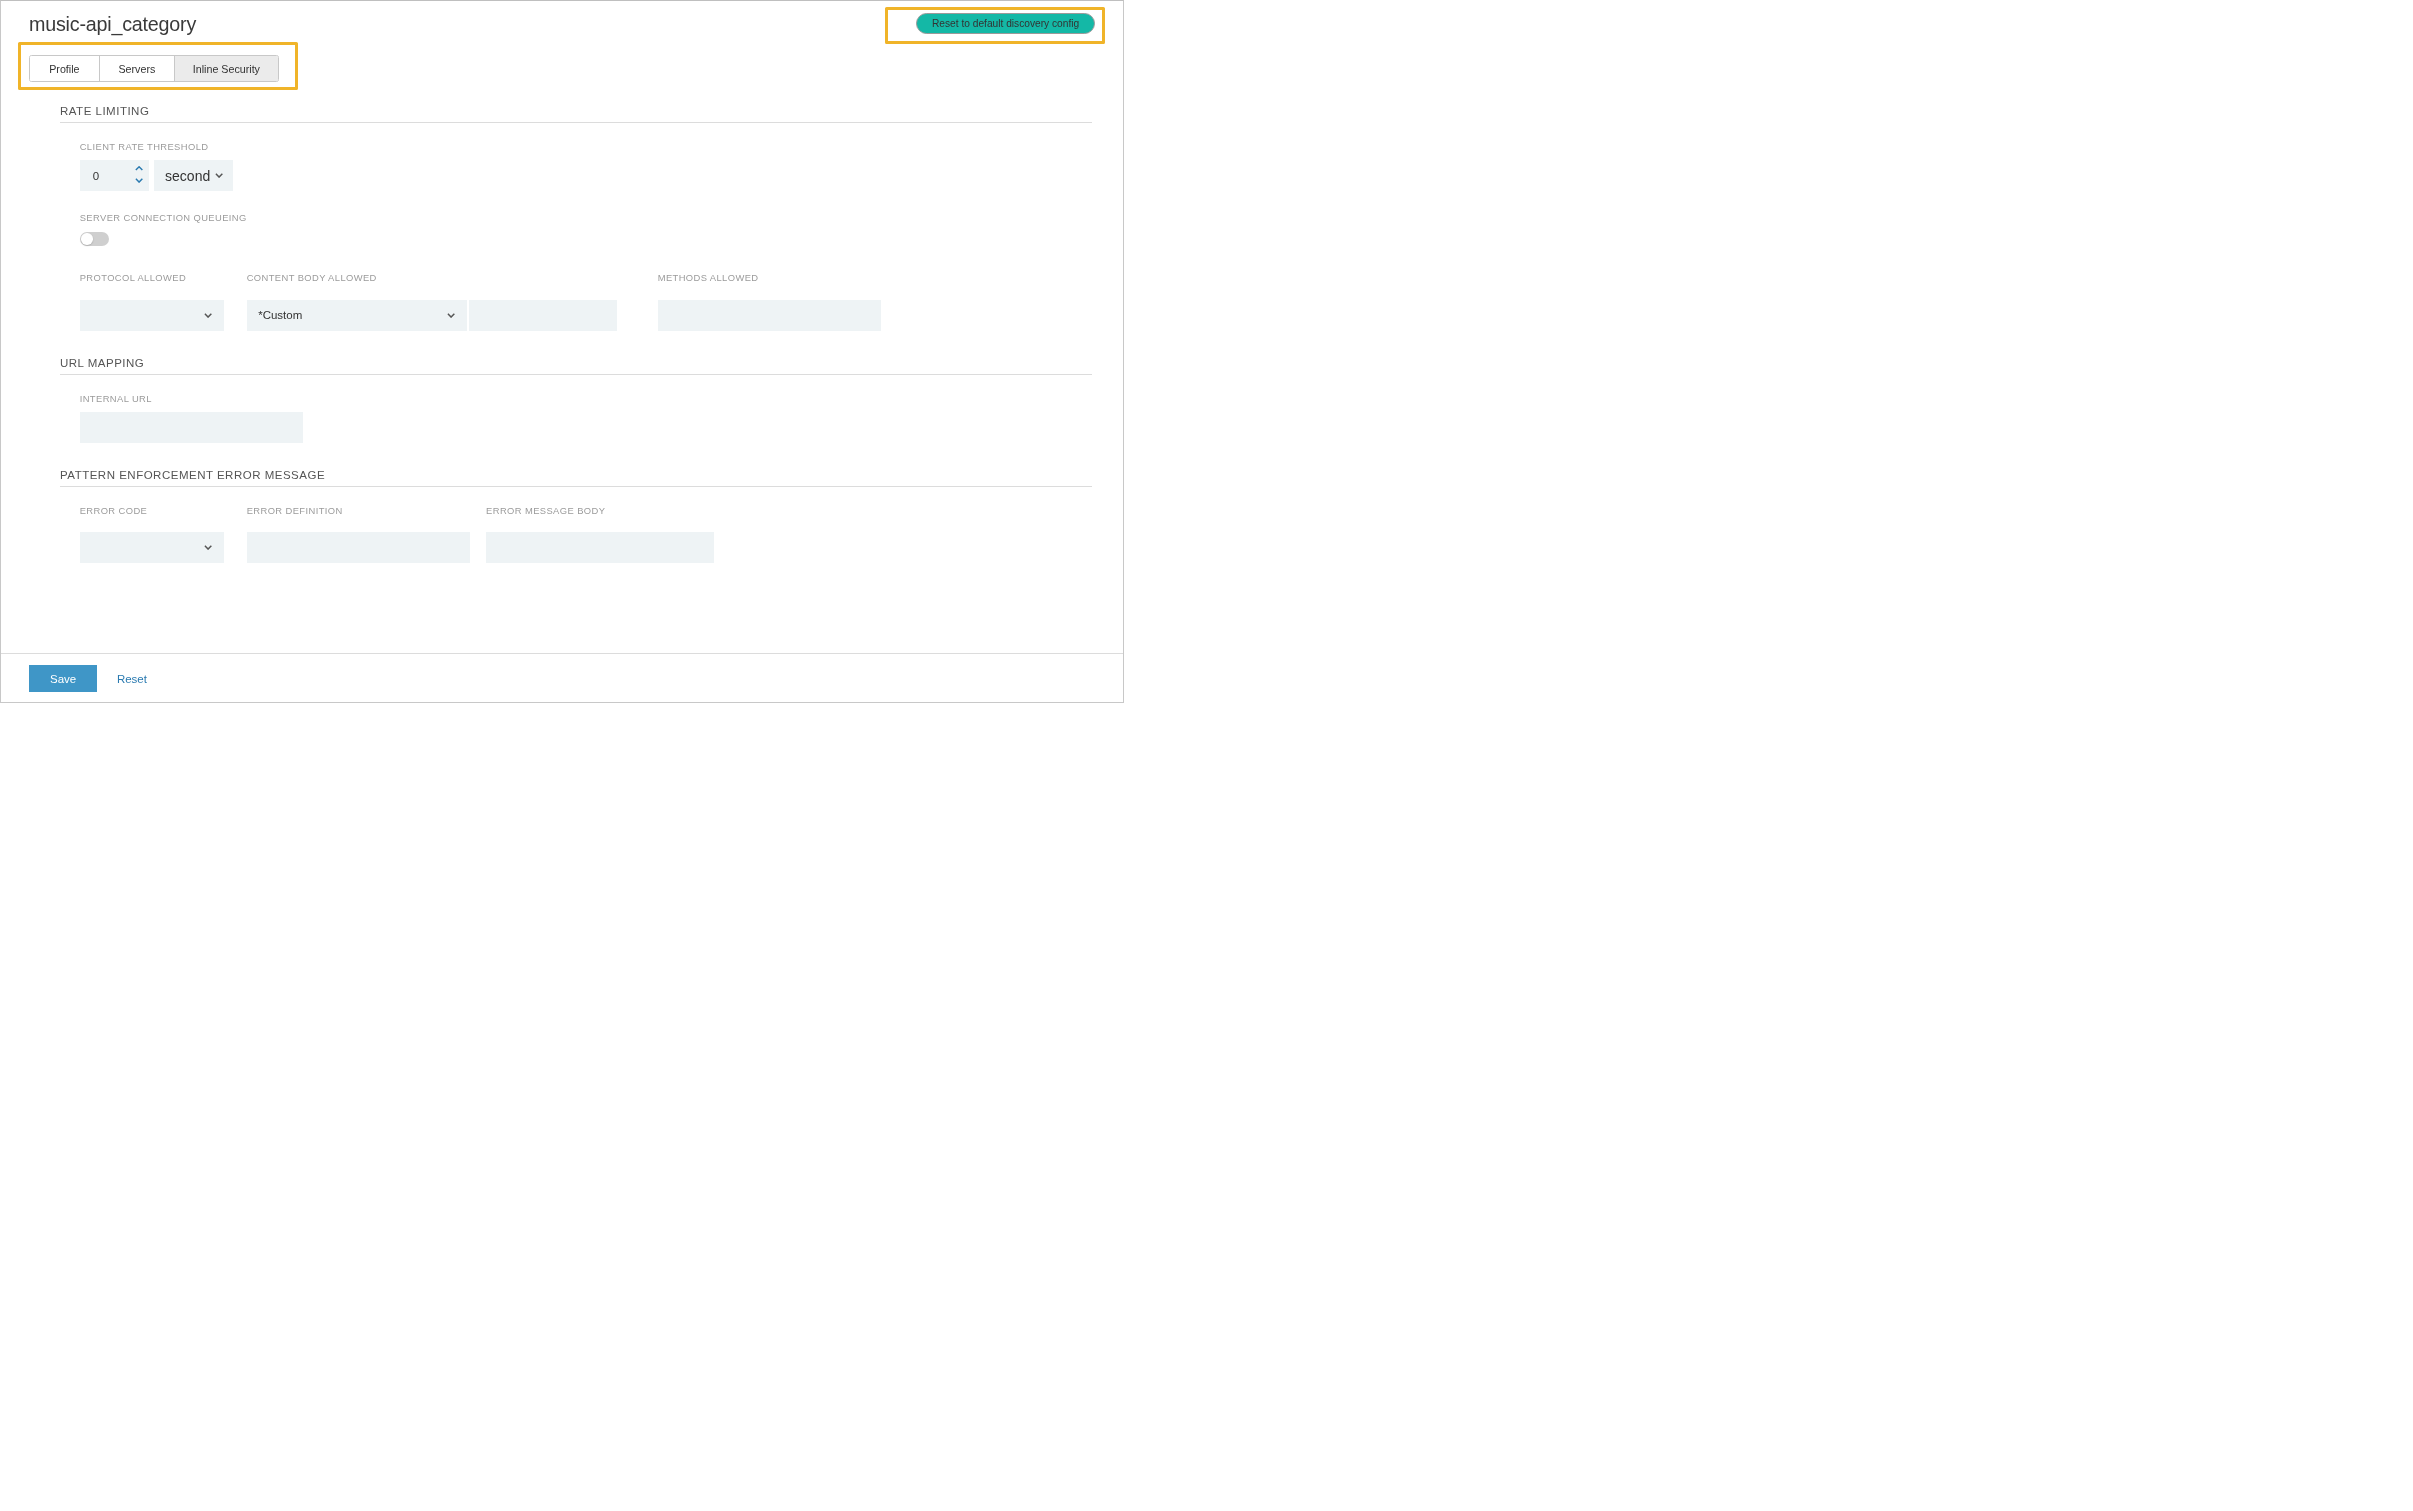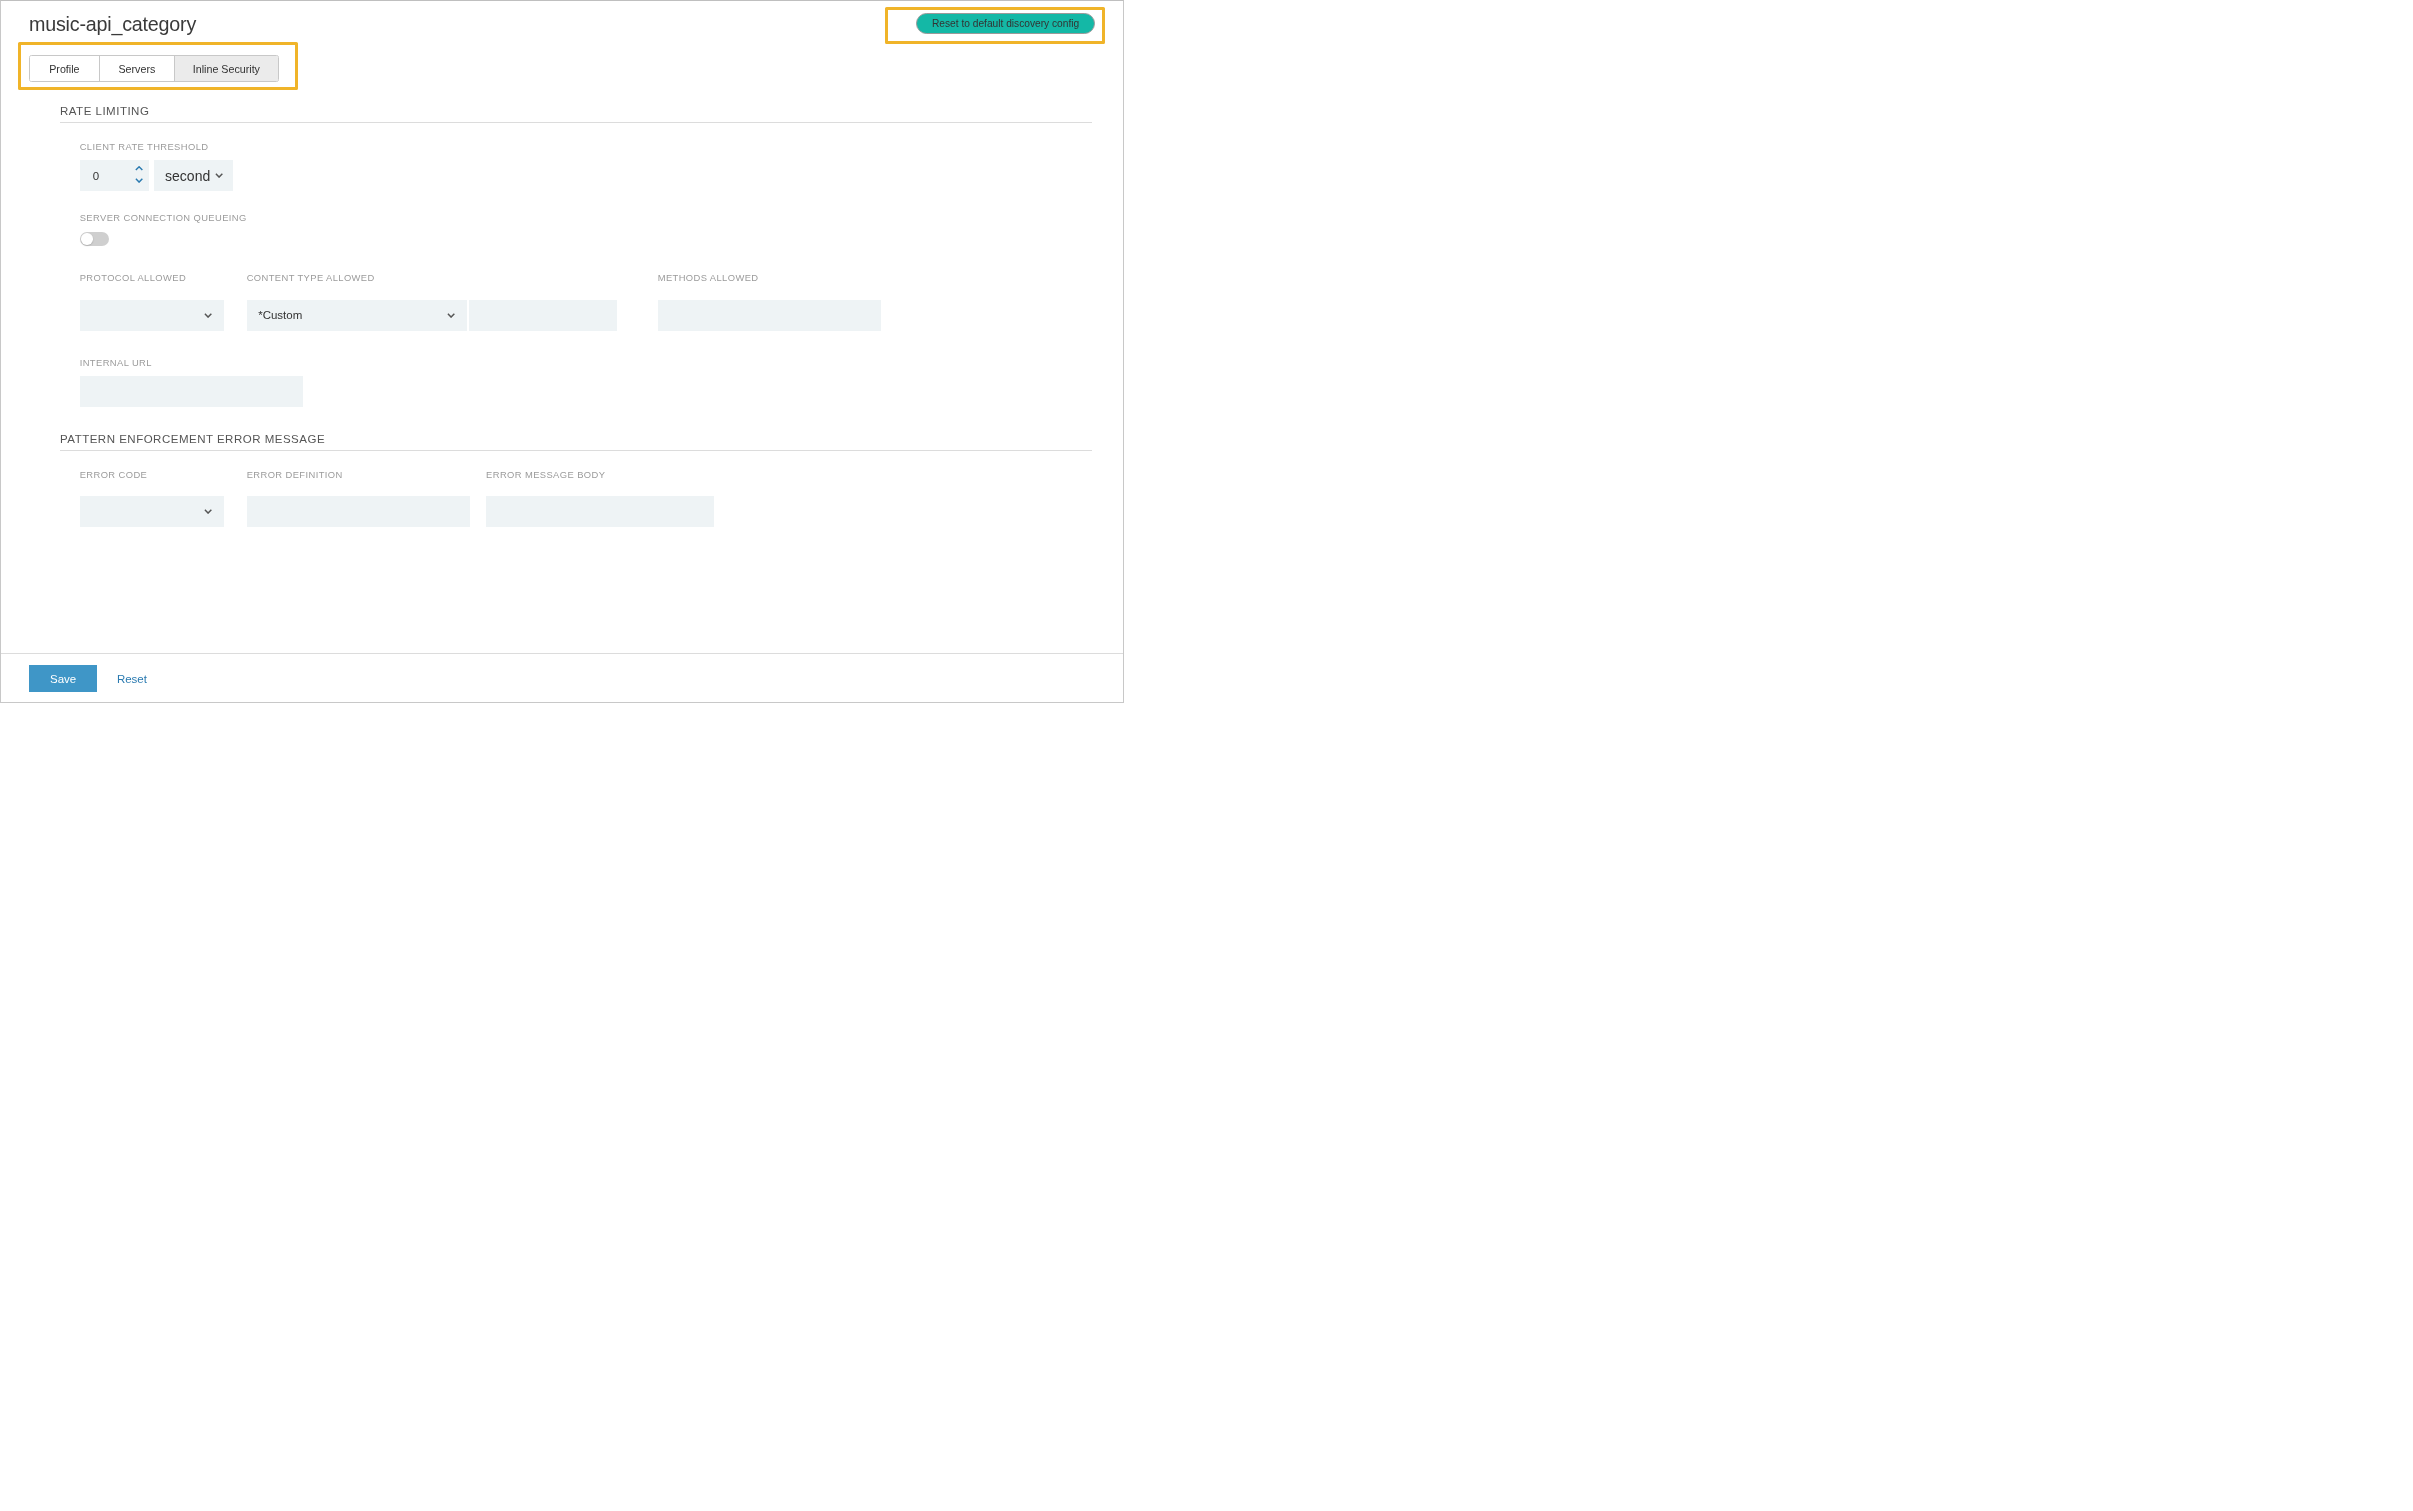--- a/index.html
+++ b/index.html
@@ -117,39 +117,40 @@
         <div class="col">
           <div class="sub-label">PROTOCOL ALLOWED</div>
           <div class="select narrow">
             <span></span>
             <svg viewBox="0 0 10 6">
                 <polyline points="1,5 5,1 9,5"></polyline>
               </svg>
           </div>
         </div>
         <div class="col">
-          <div class="sub-label">CONTENT TYPE ALLOWED</div>
+          <div class="sub-label">CONTENT BODY ALLOWED</div>
           <div class="row">
             <div class="select mid">
               <span>*Custom</span>
               <svg viewBox="0 0 10 6">
                   <polyline points="1,5 5,1 9,5"></polyline>
                 </svg>
             </div>
             <div class="plain w180"></div>
           </div>
         </div>
         <div class="col" style="margin-left:18px;">
           <div class="sub-label">METHODS ALLOWED</div>
           <div class="plain w272"></div>
         </div>
       </div>
     </div>
 
     <div class="section">
+      <div class="section-title">URL MAPPING</div>
       <div class="sub-label">INTERNAL URL</div>
       <div class="field-block">
         <div class="plain w272"></div>
       </div>
     </div>
 
     <div class="section" style="margin-bottom:0;">
       <div class="section-title">PATTERN ENFORCEMENT ERROR MESSAGE</div>
       <div class="cols" style="gap:23px;">
         <div class="col">

